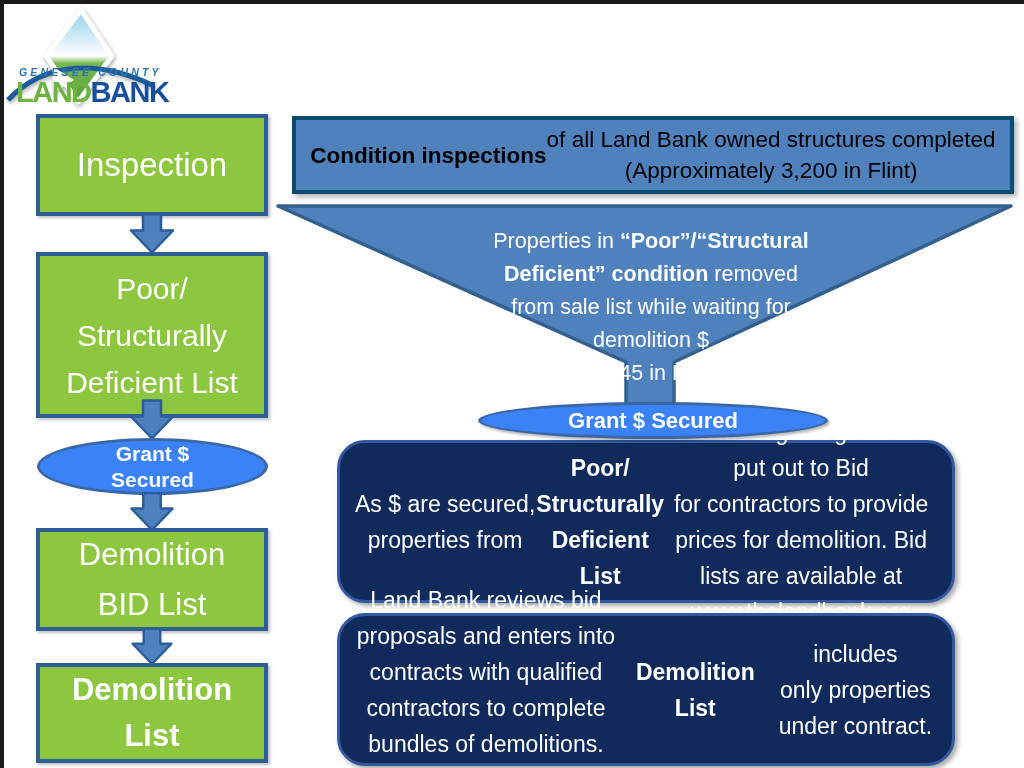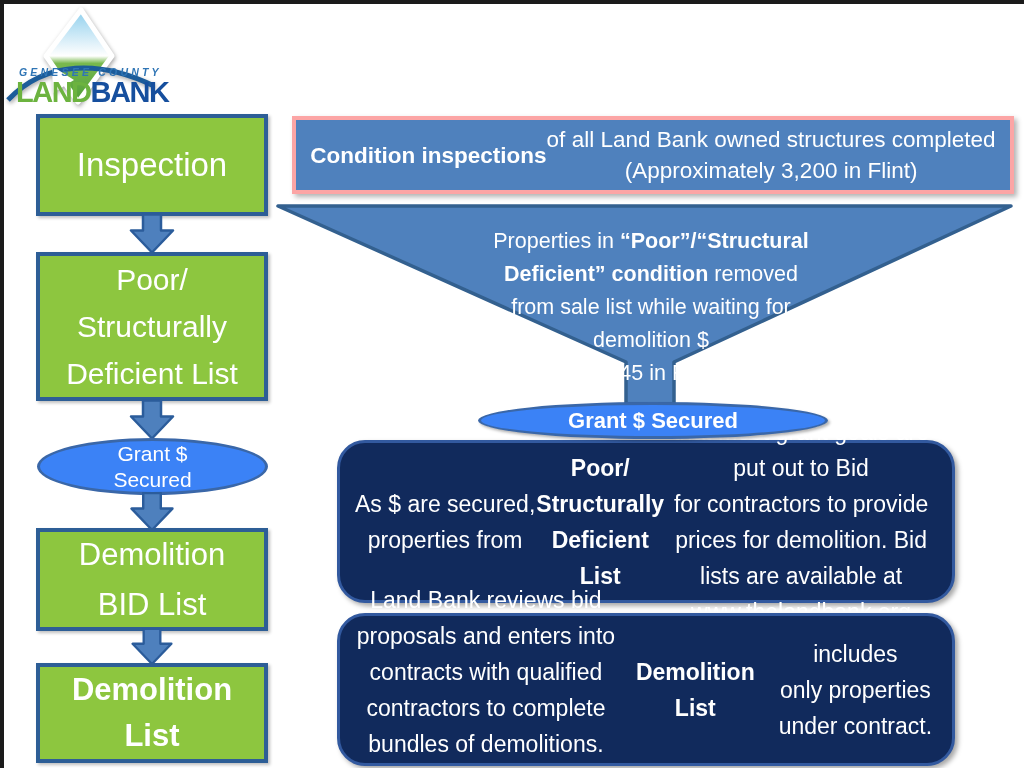--- a/index.html
+++ b/index.html
@@ -30,45 +30,45 @@
   .logo-brand .bank{color:#164f9e;}
 
   
   .gbox{
     position:absolute;left:36px;width:232px;background:#8dc63f;
     border:4px solid #2d5e96;box-sizing:border-box;color:#ffffff;
     display:flex;align-items:center;justify-content:center;text-align:center;
     white-space:pre-line;box-shadow:2px 2px 3px rgba(0,0,0,.25);
   }
   .box1{top:114px;height:102px;font-size:33px;}
-  .box2{top:252px;height:149px;font-size:30px;line-height:47px;}
+  .box2{top:252px;height:166px;font-size:30px;line-height:47px;}
   .box3{top:528px;height:103px;font-size:31px;line-height:50px;}
   .box4{top:663px;height:100px;font-size:31px;line-height:46px;font-weight:bold;}
 
   .ellipse{
     position:absolute;border-radius:50%;background:#3b82f6;color:#ffffff;
     display:flex;align-items:center;justify-content:center;text-align:center;
     box-sizing:border-box;white-space:pre-line;
   }
   .ellipseL{left:37px;top:438px;width:231px;height:57px;border:3px solid #3a67a8;
-    font-size:21px;line-height:26px;}
+    font-size:21px;line-height:26px;font-weight:bold;}
   .ellipseR{left:478px;top:402px;width:350px;height:37px;border:3px solid #3a67a8;
     font-size:22px;font-weight:bold;z-index:5;box-shadow:2px 2px 3px rgba(0,0,0,.3);}
 
   .arrow{position:absolute;left:129px;width:46px;}
   .a1{top:213px;height:41px;}
   .a2{top:398px;height:43px;}
   .a3{top:492px;height:39px;}
   .a4{top:628px;height:37px;}
 
   
   .bluebox{
     position:absolute;left:292px;top:116px;width:722px;height:78px;
-    background:#4f81bd;border:4px solid #fca5a5;box-sizing:border-box;
-    color:#ffffff;font-size:22.5px;line-height:31px;text-align:center;
+    background:#4f81bd;border:4px solid #0c4a6e;box-sizing:border-box;
+    color:#000000;font-size:22.5px;line-height:31px;text-align:center;
     display:flex;align-items:center;justify-content:center;
     white-space:pre-line;box-shadow:3px 3px 5px rgba(0,0,0,.3);
   }
   .funnel{position:absolute;left:274px;top:202px;width:741px;height:205px;}
   .funnel-text{
     position:absolute;left:436px;top:211px;width:430px;z-index:2;
     color:#ffffff;font-size:21.5px;line-height:33px;text-align:center;
     white-space:pre-line;
     margin-top:14px;
   }

